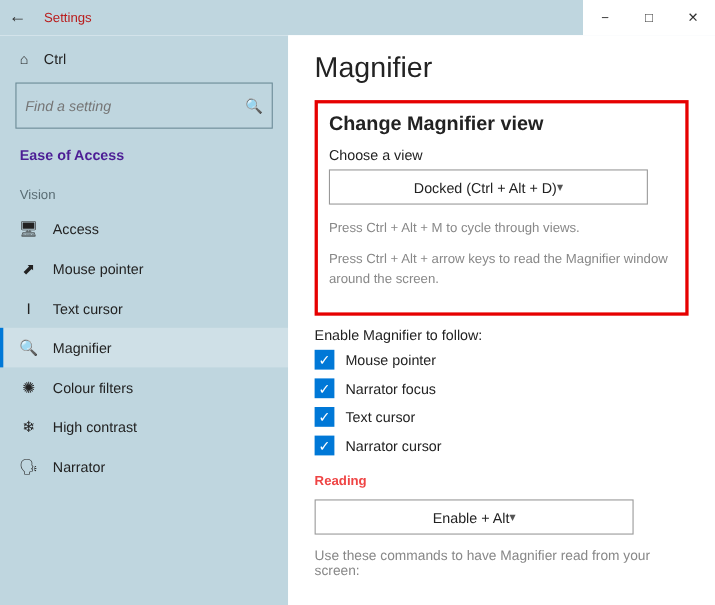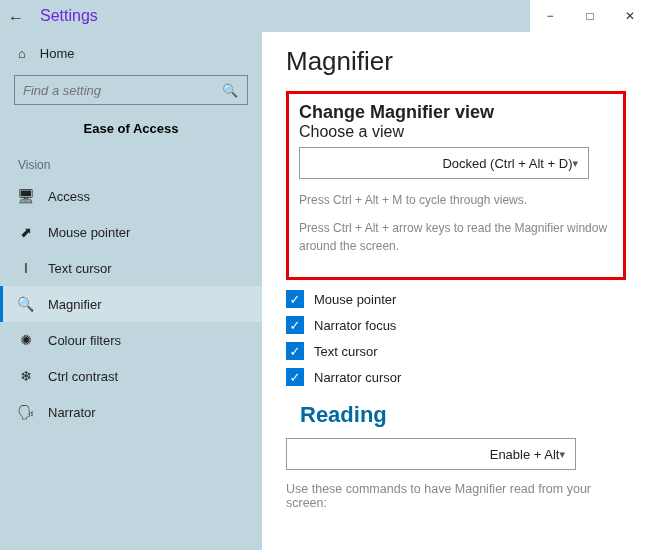--- a/index.html
+++ b/index.html
@@ -1,62 +1,62 @@
 <!DOCTYPE html>
 <html><head>
 <meta charset="utf-8">
 <style>
 * { margin: 0; padding: 0; box-sizing: border-box; font-family: "Segoe UI", sans-serif; }
 body { width: 650px; height: 550px; overflow: hidden; background: #fff; display: flex; flex-direction: column; }
 .titlebar { height: 32px; display: flex; align-items: center; background: #bfd6df; }
 .titlebar .back { width: 32px; text-align: center; font-size: 16px; color: #333; }
-.titlebar .title { font-size: 16px; color: #6d28d9; margin-left: 8px; }
+.titlebar .title { font-size: 12px; color: #b91c1c; margin-left: 8px; }
 .titlebar .spacer { flex: 1; }
 .winbtn { width: 40px; height: 32px; display: flex; align-items: center; justify-content: center; font-size: 12px; color: #333; background: #fff; }
 .body { flex: 1; display: flex; overflow: hidden; }
 .sidebar { width: 262px; background: #bfd6df; display: flex; flex-direction: column; padding-top: 6px; }
 .home { display: flex; align-items: center; padding: 8px 18px; gap: 14px; font-size: 13px; color: #222; }
-.searchwrap { margin: 6px 14px 10px; border: 1px solid #6b8a96; height: 30px; display: flex; align-items: center; padding: 0 8px; }
+.searchwrap { margin: 6px 14px 10px; border: 1px solid #6b8a96; height: 42px; display: flex; align-items: center; padding: 0 8px; }
 .searchwrap input { flex: 1; border: none; background: transparent; outline: none; font-size: 13px; color: #444; font-style: italic; }
 .searchwrap .sicon { font-size: 13px; color: #444; }
-.cat { padding: 6px 18px 10px; font-size: 13px; font-weight: 600; color: #000000; text-align: center; }
+.cat { padding: 6px 18px 10px; font-size: 13px; font-weight: 600; color: #4c1d95; }
 .grouplabel { padding: 12px 18px 6px; font-size: 12px; color: #5a6d74; }
 .navitem { display: flex; align-items: center; padding: 10px 18px; gap: 14px; font-size: 13px; color: #222; }
 .navitem.active { border-left: 3px solid #0078d7; padding-left: 15px; background: rgba(255,255,255,0.25); }
 .navitem .icon { width: 16px; height: 16px; display: flex; align-items: center; justify-content: center; font-size: 14px; }
 .main { flex: 1; background: #fff; padding: 14px 24px 0 24px; overflow: hidden; }
 .h1 { font-size: 26px; font-weight: 400; color: #222; margin-bottom: 14px; }
 .redbox { border: 3px solid #e60000; padding: 8px 10px 12px; margin-bottom: 10px; }
-.h2 { font-size: 18px; font-weight: 600; color: #222; margin-bottom: 0; }
-.label { font-size: 16px; color: #222; margin-bottom: 6px; }
-.select { width: 290px; height: 32px; border: 1px solid #999; display: flex; align-items: center; justify-content: flex-end; padding: 0 10px; font-size: 13px; color: #222; margin-bottom: 12px; }
+.h2 { font-size: 18px; font-weight: 600; color: #222; margin-bottom: 10px; }
+.label { font-size: 13px; color: #222; margin-bottom: 6px; }
+.select { width: 290px; height: 32px; border: 1px solid #999; display: flex; align-items: center; justify-content: center; padding: 0 10px; font-size: 13px; color: #222; margin-bottom: 12px; }
 .chev { font-size: 11px; color: #555; }
 .hint { font-size: 12px; color: #888; line-height: 1.5; margin-bottom: 10px; }
 .checkrow { display: flex; align-items: center; gap: 10px; font-size: 13px; color: #222; margin-bottom: 8px; }
 .checkbox { width: 18px; height: 18px; background: #0078d7; display: flex; align-items: center; justify-content: center; color: #fff; font-size: 13px; }
-.h2b { font-size: 22px; font-weight: 600; color: #0369a1; margin: 16px 14px 10px; }
+.h2b { font-size: 12px; font-weight: 600; color: #ef4444; margin: 16px 0 10px; }
 .footer-hint { font-size: 12.5px; color: #888; margin-top: 10px; }
 </style>
 </head>
 <body>
 
 <div class="titlebar">
   <div class="back">←</div>
   <div class="title">Settings</div>
   <div class="spacer"></div>
   <div class="winbtn">−</div>
   <div class="winbtn">□</div>
   <div class="winbtn">✕</div>
 </div>
 
 <div class="body">
   <div class="sidebar">
     <div class="home">
       <span class="icon">⌂</span>
-      <span>Home</span>
+      <span>Ctrl</span>
     </div>
     <div class="searchwrap">
       <input placeholder="Find a setting" style="">
       <span class="sicon">🔍</span>
     </div>
     <div class="cat">Ease of Access</div>
     <div class="grouplabel">Vision</div>
 
     <div class="navitem">
       <span class="icon">🖥</span>
@@ -73,21 +73,21 @@
     <div class="navitem active">
       <span class="icon">🔍</span>
       <span>Magnifier</span>
     </div>
     <div class="navitem">
       <span class="icon">✺</span>
       <span>Colour filters</span>
     </div>
     <div class="navitem">
       <span class="icon">❄</span>
-      <span>Ctrl contrast</span>
+      <span>High contrast</span>
     </div>
     <div class="navitem">
       <span class="icon">🗣</span>
       <span>Narrator</span>
     </div>
 
   </div>
 
   <div class="main">
     <div class="h1">Magnifier</div>
@@ -96,20 +96,21 @@
       <div class="h2">Change Magnifier view</div>
       <div class="label">Choose a view</div>
       <div class="select">
         <span>Docked (Ctrl + Alt + D)</span>
         <span class="chev">▾</span>
       </div>
       <div class="hint">Press Ctrl + Alt + M to cycle through views.</div>
       <div class="hint">Press Ctrl + Alt + arrow keys to read the Magnifier window around the screen.</div>
     </div>
 
+    <div class="label">Enable Magnifier to follow:</div>
     <div class="checkrow">
       <div class="checkbox">✓</div>
       <span>Mouse pointer</span>
     </div>
     <div class="checkrow">
       <div class="checkbox">✓</div>
       <span>Narrator focus</span>
     </div>
     <div class="checkrow">
       <div class="checkbox">✓</div>

